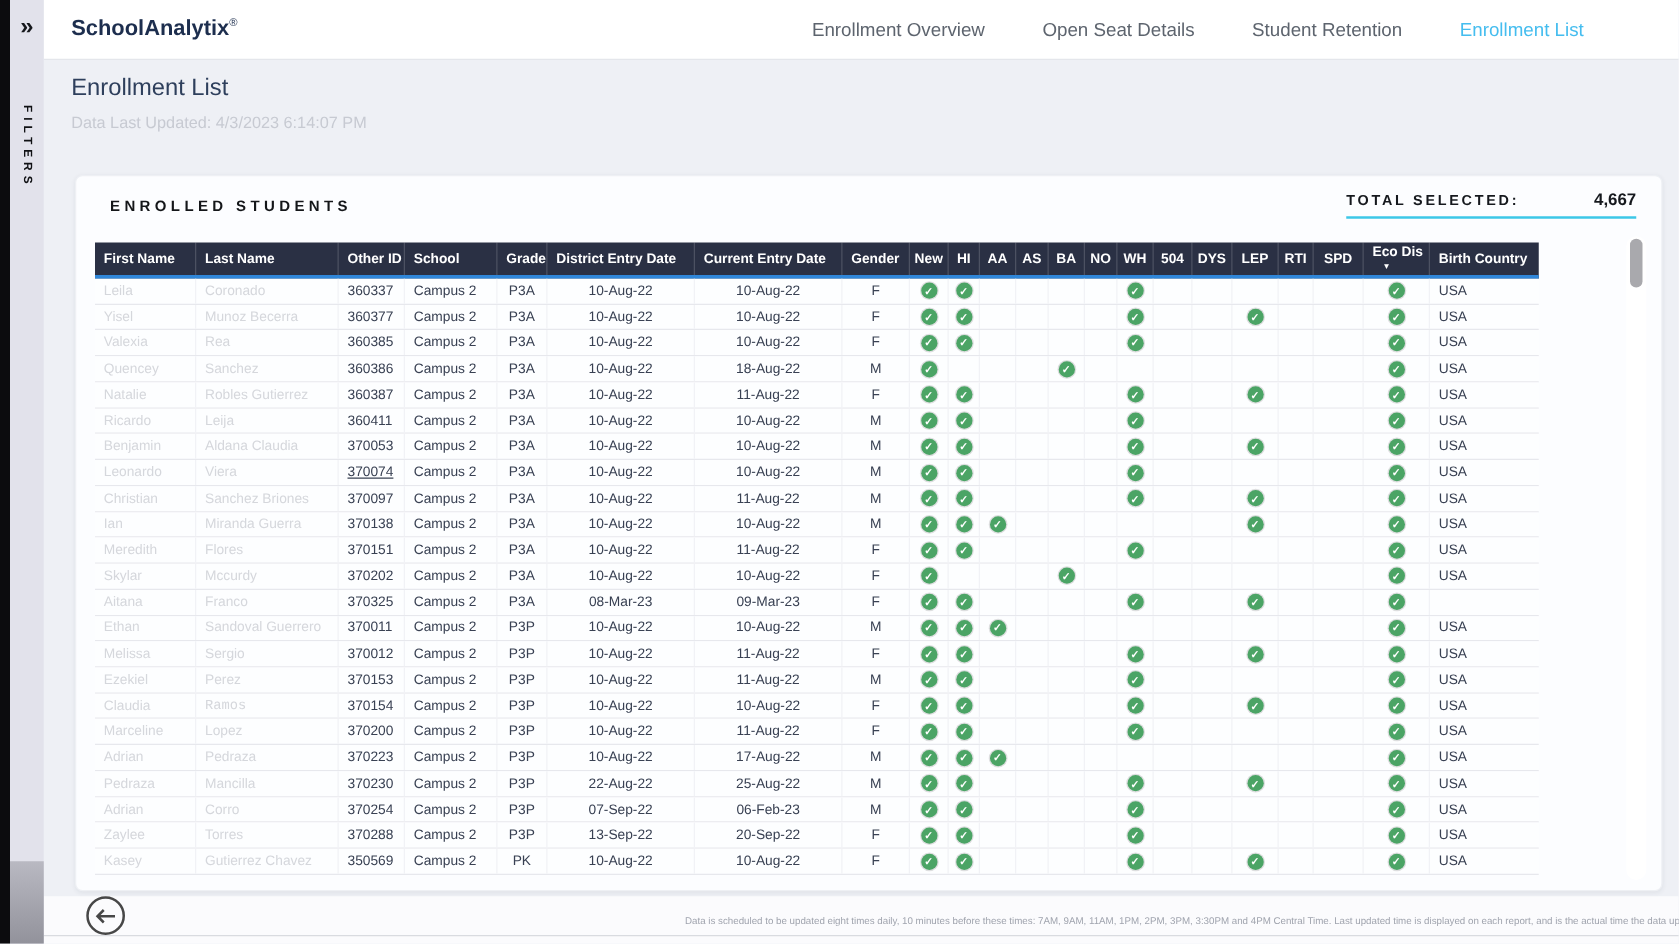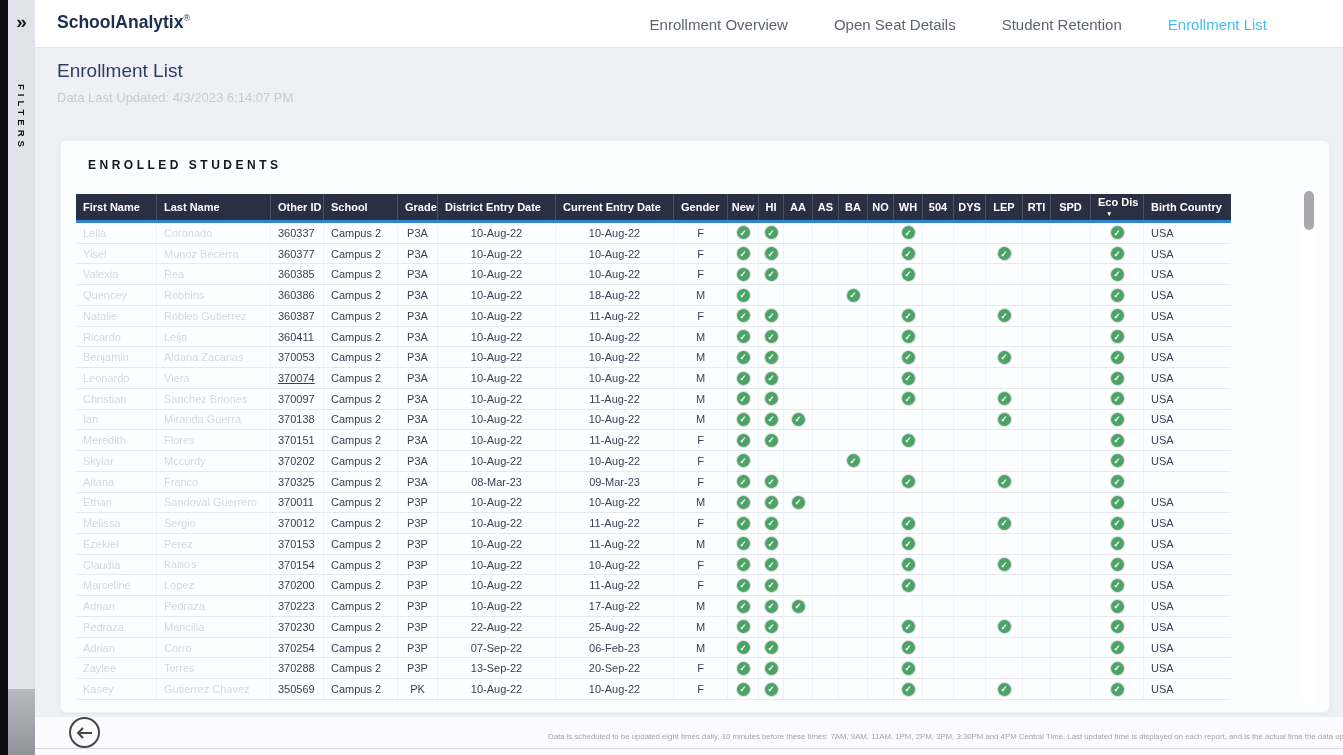--- a/index.html
+++ b/index.html
@@ -96,20 +96,24 @@
       <div class="tab">Student Retention</div>
       <div class="tab active">Enrollment List</div>
     </div>
 </div>
 
 <div class="page-title">Enrollment List</div>
 <div class="page-subtitle">Data Last Updated: 4/3/2023 6:14:07 PM</div>
 
 <div class="card">
   <div class="section-title">ENROLLED STUDENTS</div>
+  <div class="total-selected">
+    <span class="lbl">TOTAL SELECTED:</span>
+    <span class="val">4,667</span>
+  </div>
 
   <div class="tbl">
     <div class="thead" id="thead">
         <div class="th" style="width: 81px;">First Name</div>
         <div class="th" style="width: 114px;">Last Name</div>
         <div class="th" style="width: 53px;">Other ID</div>
         <div class="th" style="width: 74px;">School</div>
         <div class="th" style="width: 40px;">Grade</div>
         <div class="th" style="width: 118px;">District Entry Date</div>
         <div class="th" style="width: 118px;">Current Entry Date</div>
@@ -226,21 +230,21 @@
           <div class="td c" style="width: 37px;"></div>
           <div class="td c" style="width: 28px;"></div>
           <div class="td c" style="width: 40px;"></div>
           <div class="td c" style="width: 53px;">
             <span class="chk">✓</span>
           </div>
           <div class="td" style="width: 87px;">USA</div>
         </div>
         <div class="tr">
           <div class="td faded" style="width: 81px;">Quencey</div>
-          <div class="td faded" style="width: 114px;">Robbins</div>
+          <div class="td faded" style="width: 114px;">Sanchez</div>
           <div class="td" style="width: 53px;">360386</div>
           <div class="td" style="width: 74px;">Campus 2</div>
           <div class="td c" style="width: 40px;">P3A</div>
           <div class="td c" style="width: 118px;">10-Aug-22</div>
           <div class="td c" style="width: 118px;">18-Aug-22</div>
           <div class="td c" style="width: 54px;">M</div>
           <div class="td c" style="width: 31px;">
             <span class="chk">✓</span>
           </div>
           <div class="td c" style="width: 25px;"></div>
@@ -322,21 +326,21 @@
           <div class="td c" style="width: 37px;"></div>
           <div class="td c" style="width: 28px;"></div>
           <div class="td c" style="width: 40px;"></div>
           <div class="td c" style="width: 53px;">
             <span class="chk">✓</span>
           </div>
           <div class="td" style="width: 87px;">USA</div>
         </div>
         <div class="tr">
           <div class="td faded" style="width: 81px;">Benjamin</div>
-          <div class="td faded" style="width: 114px;">Aldana Zacarias</div>
+          <div class="td faded" style="width: 114px;">Aldana Claudia</div>
           <div class="td" style="width: 53px;">370053</div>
           <div class="td" style="width: 74px;">Campus 2</div>
           <div class="td c" style="width: 40px;">P3A</div>
           <div class="td c" style="width: 118px;">10-Aug-22</div>
           <div class="td c" style="width: 118px;">10-Aug-22</div>
           <div class="td c" style="width: 54px;">M</div>
           <div class="td c" style="width: 31px;">
             <span class="chk">✓</span>
           </div>
           <div class="td c" style="width: 25px;">

